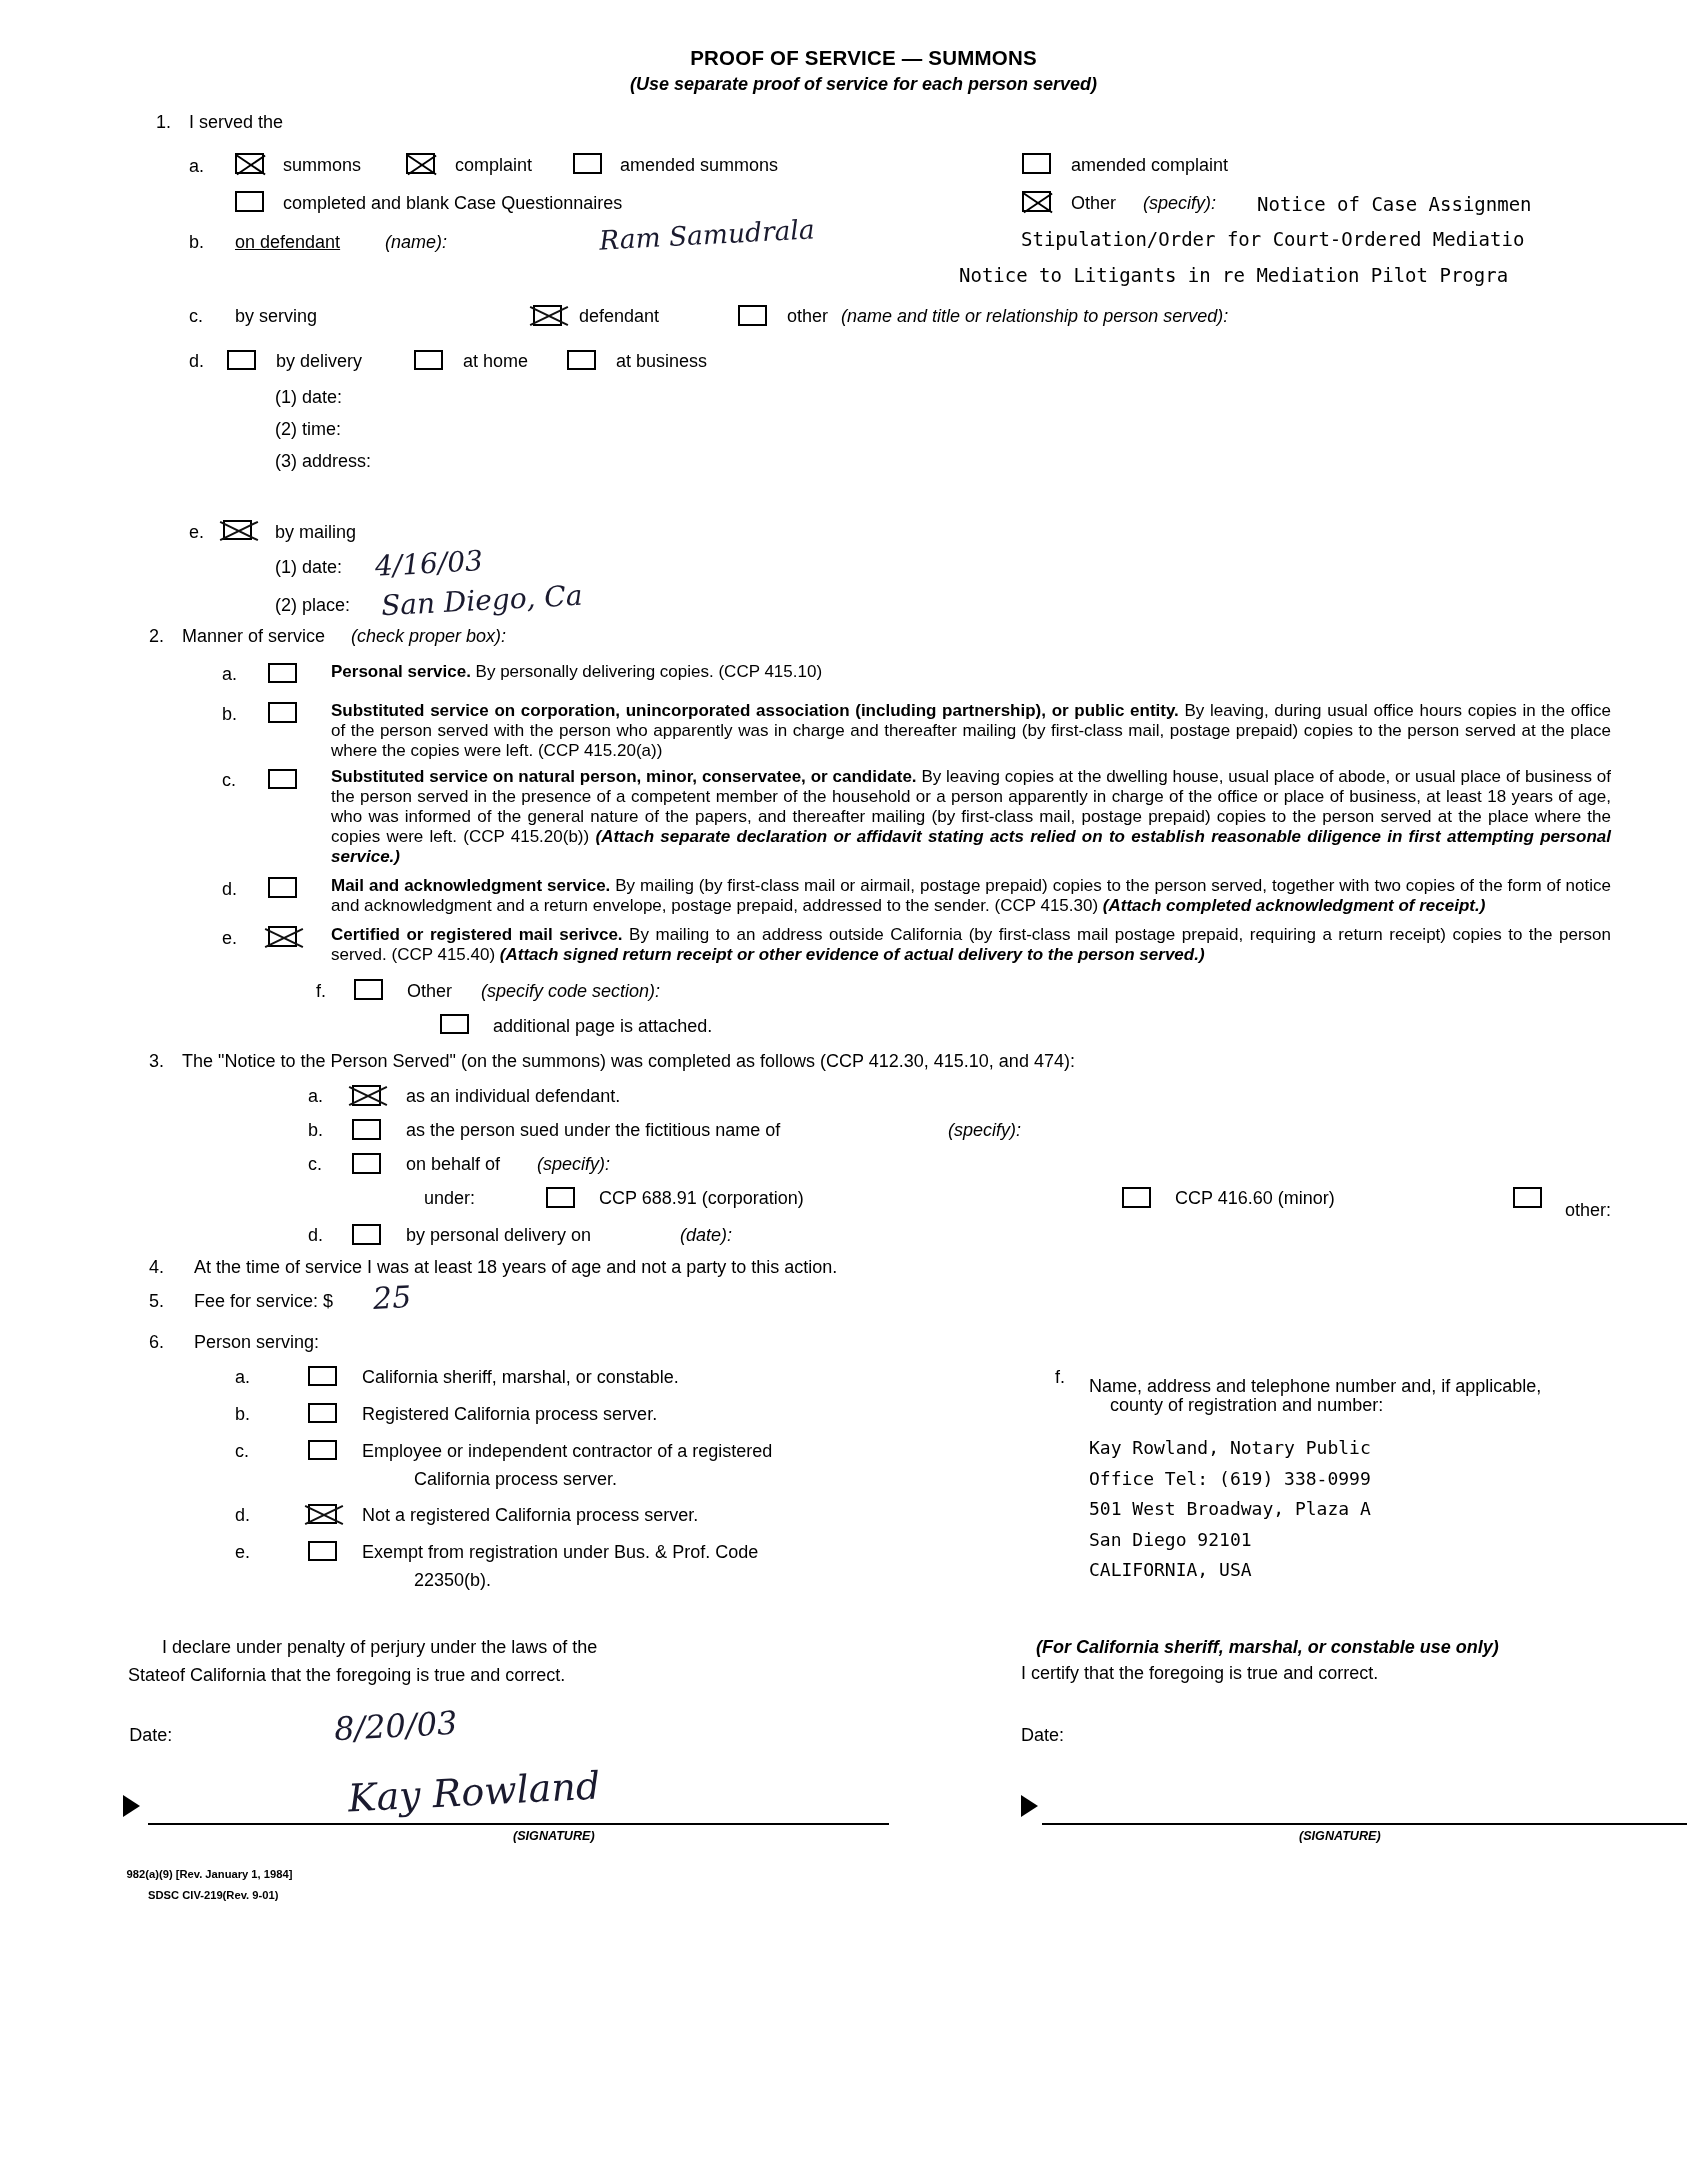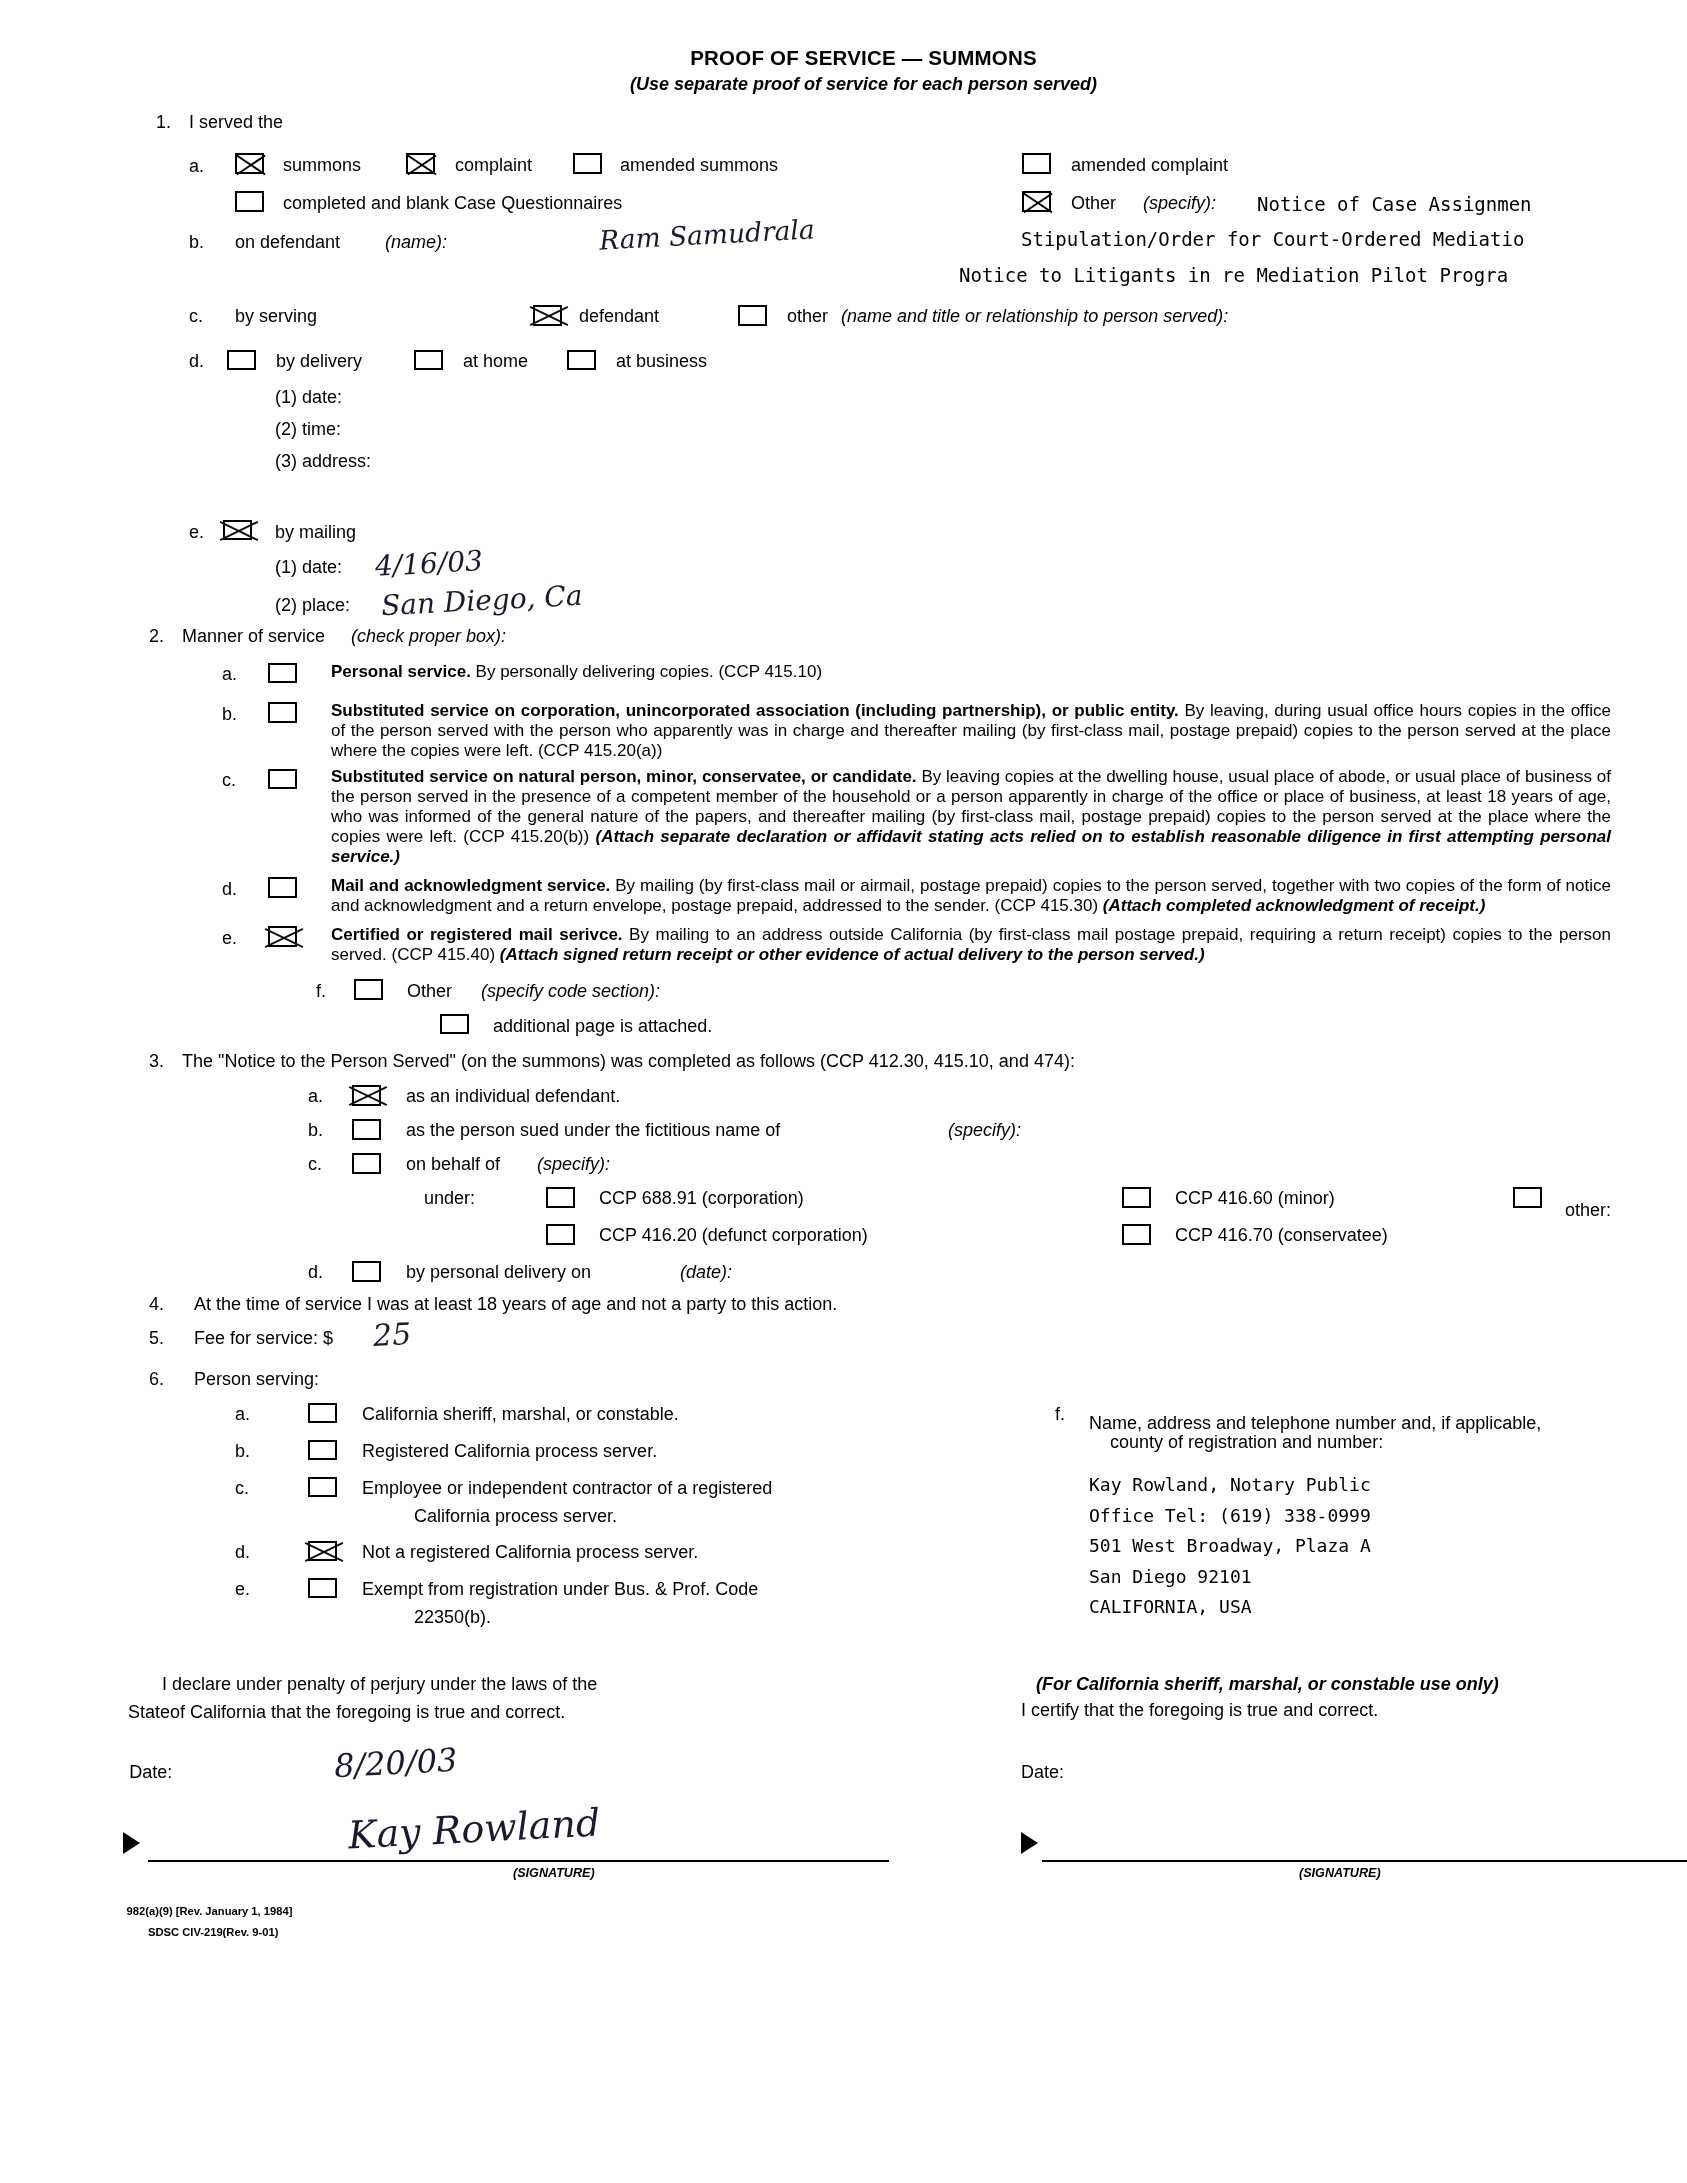--- a/index.html
+++ b/index.html
@@ -164,21 +164,21 @@
     <span class="cb" style="position:absolute; left:119px; top:1.3px;"></span>
     <span class="lbl" style="position:absolute; left:167px; top:3.3px;">completed and blank Case Questionnaires</span>
     <span class="cb x" style="position:absolute; left:906px; top:1.3px;"></span>
     <span class="lbl" style="position:absolute; left:955px; top:3.3px;">Other</span>
     <span class="lbl itl" style="position:absolute; left:1027px; top:3.3px;">(specify):</span>
     <span class="typed" style="position:absolute; left:1141px; top:2.6px; white-space:nowrap;">Notice of Case Assignmen</span>
   </div>
 
   <div style="position:relative; height:40px;">
     <span class="letter" style="left:73px; top:5.3px;">b.</span>
-    <span class="lbl" style="position:absolute; left:119px; top:5.3px;">on defendant</span>
+    <span class="lbl" style="position:absolute; left:119px; top:5.3px;text-decoration:underline;">on defendant</span>
     <span class="lbl itl" style="position:absolute; left:269px; top:5.3px;">(name):</span>
     <span class="hand" style="position:absolute; left:483px; top:-8px;">Ram Samudrala</span>
     <span class="typed" style="position:absolute; left:905px; top:1.3px; white-space:nowrap;">Stipulation/Order for Court-Ordered Mediatio</span>
   </div>
 
   <div style="position:relative; height:30px;">
     <span class="typed" style="position:absolute; left:843px; top:-2.6px; white-space:nowrap;">Notice to Litigants in re Mediation Pilot Progra</span>
   </div>
 
   <div style="position:relative; height:50px;">
@@ -306,26 +306,20 @@
 
   <div style="position:relative; height:37px;">
     <span class="lbl" style="position:absolute; left:308px; top:2.6px;">under:</span>
     <span class="cb" style="position:absolute; left:430px; top:1.3px;"></span>
     <span class="lbl" style="position:absolute; left:483px; top:2.6px;">CCP 688.91 (corporation)</span>
     <span class="cb" style="position:absolute; left:1006px; top:1.3px;"></span>
     <span class="lbl" style="position:absolute; left:1059px; top:2.6px;">CCP 416.60 (minor)</span>
     <span class="cb" style="position:absolute; left:1397px; top:1.3px;"></span>
     <span class="lbl" style="position:absolute; left:1449px; top:14px;">other:</span>
   </div>
-  <div style="position:relative; height:37px;">
-    <span class="cb" style="position:absolute; left:430px; top:1.3px;"></span>
-    <span class="lbl" style="position:absolute; left:483px; top:2.6px;">CCP 416.20 (defunct corporation)</span>
-    <span class="cb" style="position:absolute; left:1006px; top:1.3px;"></span>
-    <span class="lbl" style="position:absolute; left:1059px; top:2.6px;">CCP 416.70 (conservatee)</span>
-  </div>
 
   <div style="position:relative; height:34px;">
     <span class="letter" style="left:192px; top:2.6px;">d.</span>
     <span class="cb" style="position:absolute; left:236px; top:1.3px;"></span>
     <span class="lbl" style="position:absolute; left:290px; top:2.6px;">by personal delivery on</span>
     <span class="lbl itl" style="position:absolute; left:564px; top:2.6px;">(date):</span>
   </div>
 
   <div style="position:relative; height:34px;">
     <span class="sec-num" style="left:33px; top:0;">4.</span>

